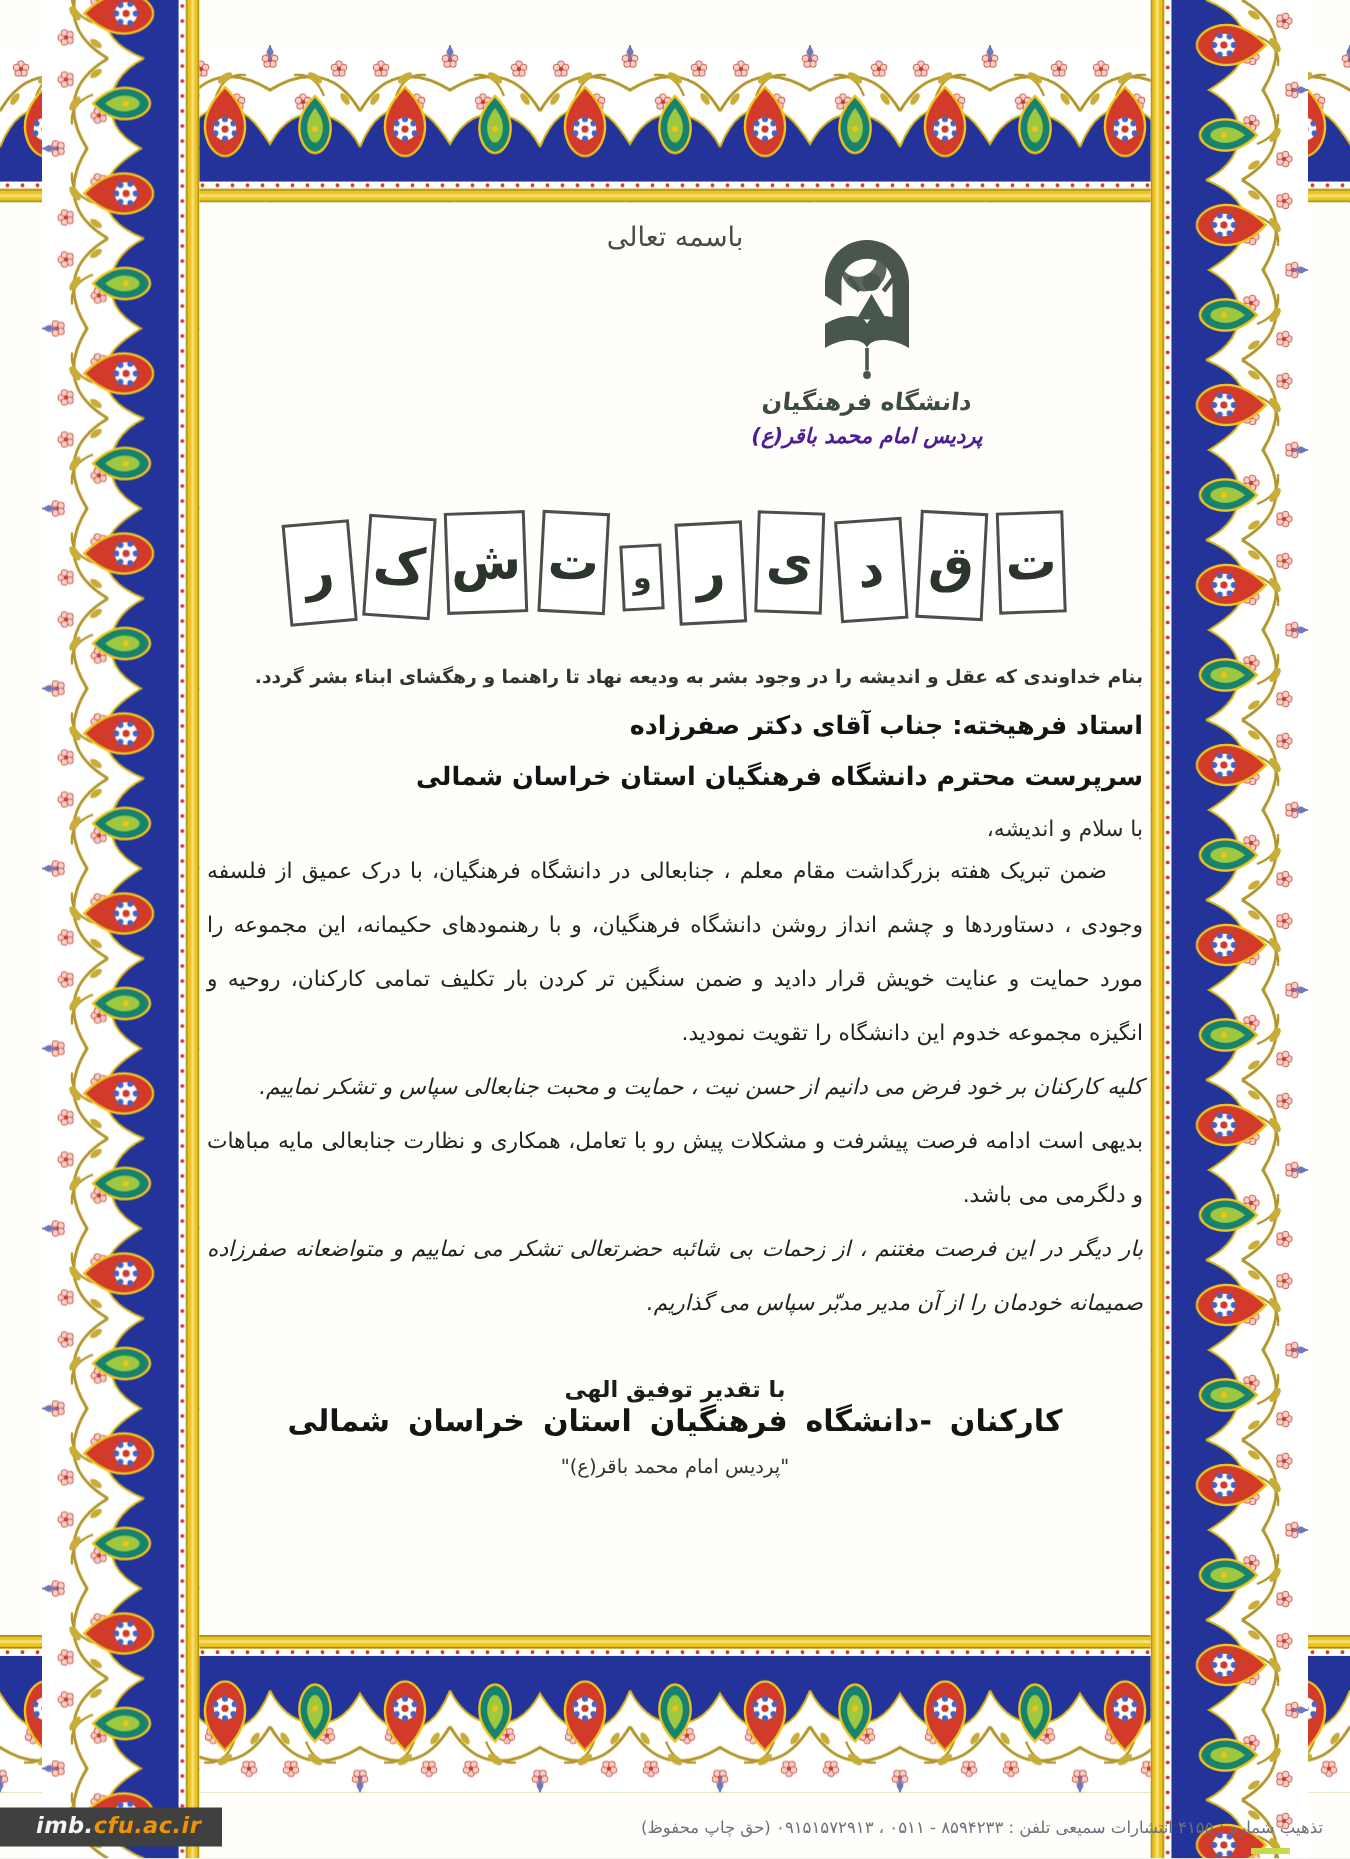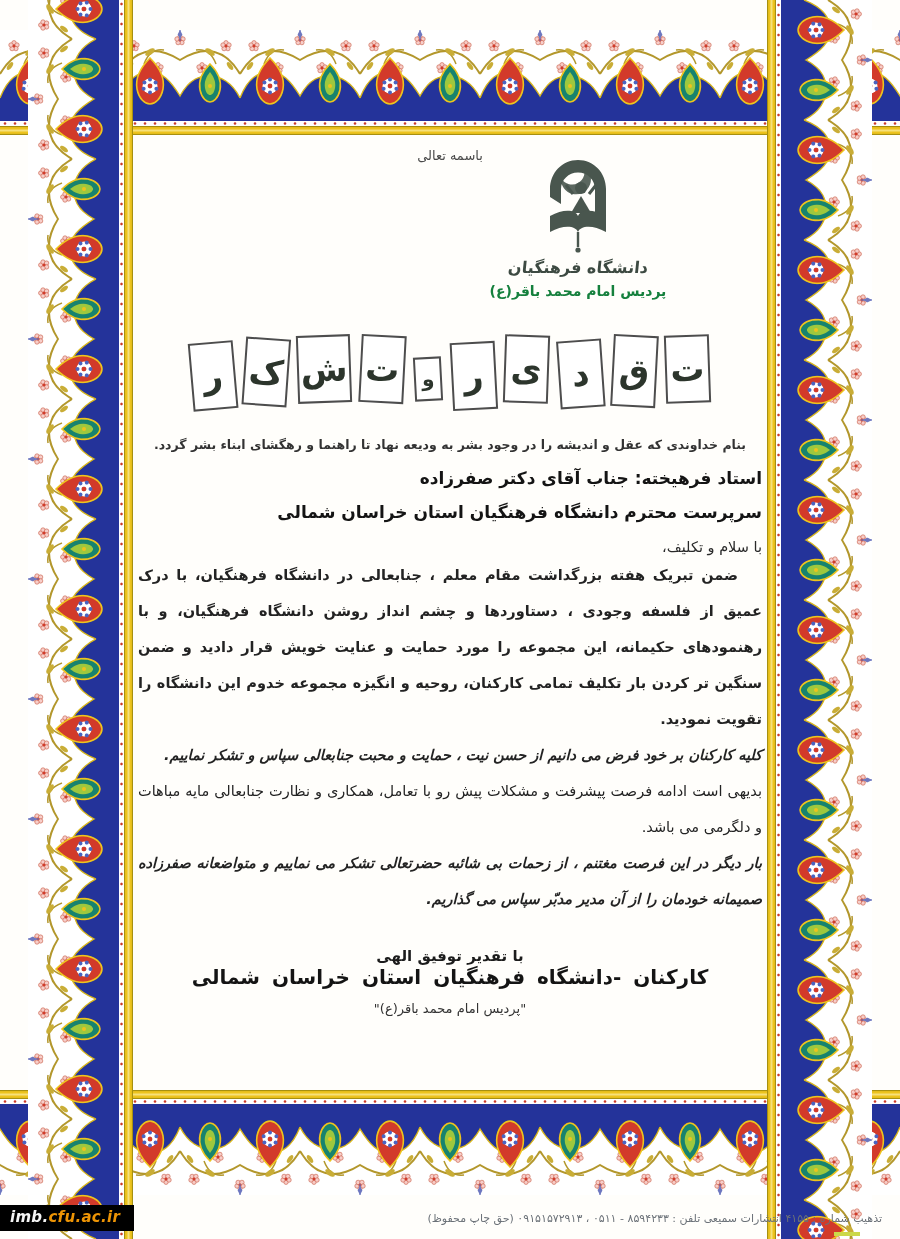--- a/index.html
+++ b/index.html
@@ -3,62 +3,62 @@
 <meta charset="utf-8">
 <style>
   html,body{margin:0;padding:0;background:#e9e9e9;}
   .page{
     position:relative;width:900px;height:1239px;margin:0 auto;
     background:#fffefb;overflow:hidden;
     font-family:"DejaVu Sans",sans-serif;color:#222;
   }
   .frame{position:absolute;left:0;top:0;width:900px;height:1239px;pointer-events:none;}
   .content{position:absolute;left:138px;right:138px;top:148px;direction:rtl;}
-  .bismillah{text-align:center;font-size:13px;color:#4a4a4a;letter-spacing:1px;}
+  .bismillah{text-align:center;font-size:18px;color:#4a4a4a;letter-spacing:1px;}
   .logo-block{position:absolute;top:8px;left:340px;width:200px;text-align:center;direction:rtl;}
   .logo-block svg{display:block;margin:0 auto;}
   .org-calligraphy{font-size:16px;font-weight:bold;color:#3d4a42;transform:skewX(-6deg);margin-top:2px;}
-  .campus-name{font-size:14px;font-weight:bold;color:#15803d;margin-top:6px;}
+  .campus-name{font-size:14px;font-weight:bold;color:#4c1d95;margin-top:6px;font-style:italic;}
   .title-row{margin:172px auto 0;display:flex;justify-content:center;align-items:flex-start;gap:9px;direction:rtl;width:520px;}
   .tile{
     display:flex;align-items:center;justify-content:center;
     width:44px;height:64px;background:#fff;border:2px solid #4d4d4d;
     font-weight:bold;font-size:34px;color:#2c352c;box-shadow:0 0 0 1px #fff inset;
   }
   .t0{transform:rotate(-2deg);}
   .t1{transform:rotate(3deg);height:68px;}
   .t2{transform:rotate(-4deg) translateY(5px);}
   .t3{transform:rotate(2deg);}
   .t4{transform:rotate(-3deg) translateY(7px);}
   .t5{width:26px;height:40px;font-size:20px;margin-top:22px;transform:rotate(-3deg);}
   .t6{transform:rotate(3deg);}
   .t7{transform:rotate(-2deg);width:54px;}
   .t8{transform:rotate(4deg) translateY(3px);}
   .t9{transform:rotate(-5deg) translateY(7px);}
-  .intro-line{margin-top:30px;text-align:center;font-size:12.5px;font-weight:bold;color:#333;}
+  .intro-line{margin-top:30px;font-size:12.5px;font-weight:bold;color:#333;}
   .recipient{margin-top:16px;}
   .recipient-line1,.recipient-line2{font-size:17px;font-weight:bold;color:#141414;line-height:1.2;}
   .recipient-line2{margin-top:14px;}
   .salutation{margin-top:16px;font-size:14.5px;color:#2a2a2a;}
   .body-text{margin-top:2px;}
   .body-text p{
     margin:0;direction:rtl;text-align:justify;
     font-size:14.5px;line-height:36px;color:#232323;
   }
-  .p-bold{font-weight:bold;}
+  .p-bold{font-weight:normal;}
   .p-italic{font-style:italic;}
   .p-indent{text-indent:24px;}
   .signature{margin-top:30px;text-align:center;}
   .sig-wish{font-size:15px;font-weight:bold;color:#1c1c1c;}
   .sig-from{font-size:20px;font-weight:bold;color:#141414;margin-top:0;word-spacing:5px;}
   .sig-campus{font-size:13px;color:#333;margin-top:12px;}
   .site-badge{
-    position:absolute;left:0;bottom:8px;background:#000000;
+    position:absolute;left:0;bottom:8px;background:#404040;
     font-style:italic;font-weight:bold;font-size:15px;
-    padding:3px 14px 5px 10px;letter-spacing:0.3px;
+    padding:3px 14px 5px 24px;letter-spacing:0.3px;
   }
   .site-prefix{color:#f5f5f5;}
   .site-domain{color:#ed9405;}
   .print-line{
     position:absolute;right:18px;bottom:14px;direction:rtl;
     font-size:11px;color:#6b7178;letter-spacing:0.2px;
   }
   .green-dash{position:absolute;right:40px;bottom:3px;width:26px;height:4px;background:#cbd84a;}
 </style>
 </head>
@@ -175,21 +175,21 @@
       <span class="tile t7">ش</span>
       <span class="tile t8">ک</span>
       <span class="tile t9">ر</span>
     </div>
 
     <div class="intro-line">بنام خداوندی که عقل و اندیشه را در وجود بشر به ودیعه نهاد تا راهنما و رهگشای ابناء بشر گردد.</div>
 
     <div class="recipient">
       <div class="recipient-line1">استاد فرهیخته: جناب آقای دکتر صفرزاده</div>
       <div class="recipient-line2">سرپرست محترم دانشگاه فرهنگیان استان خراسان شمالی</div>
-      <div class="salutation">با سلام و تکلیف،</div>
+      <div class="salutation">با سلام و اندیشه،</div>
     </div>
 
     <div class="body-text">
       <p class="p-bold p-indent">ضمن تبریک هفته بزرگداشت مقام معلم ، جنابعالی در دانشگاه فرهنگیان، با درک عمیق از فلسفه وجودی ، دستاوردها و چشم انداز روشن دانشگاه فرهنگیان، و با رهنمودهای حکیمانه، این مجموعه را مورد حمایت و عنایت خویش قرار دادید و ضمن سنگین تر کردن بار تکلیف تمامی کارکنان، روحیه و انگیزه مجموعه خدوم این دانشگاه را تقویت نمودید.</p>
       <p class="p-bold p-italic">کلیه کارکنان بر خود فرض می دانیم از حسن نیت ، حمایت و محبت جنابعالی سپاس و تشکر نماییم.</p>
       <p>بدیهی است ادامه فرصت پیشرفت و مشکلات پیش رو با تعامل، همکاری و نظارت جنابعالی مایه مباهات و دلگرمی می باشد.</p>
       <p class="p-bold p-italic">بار دیگر در این فرصت مغتنم ، از زحمات بی شائبه حضرتعالی تشکر می نماییم و متواضعانه صفرزاده صمیمانه خودمان را از آن مدیر مدبّر سپاس می گذاریم.</p>
     </div>
 
     <div class="signature">

